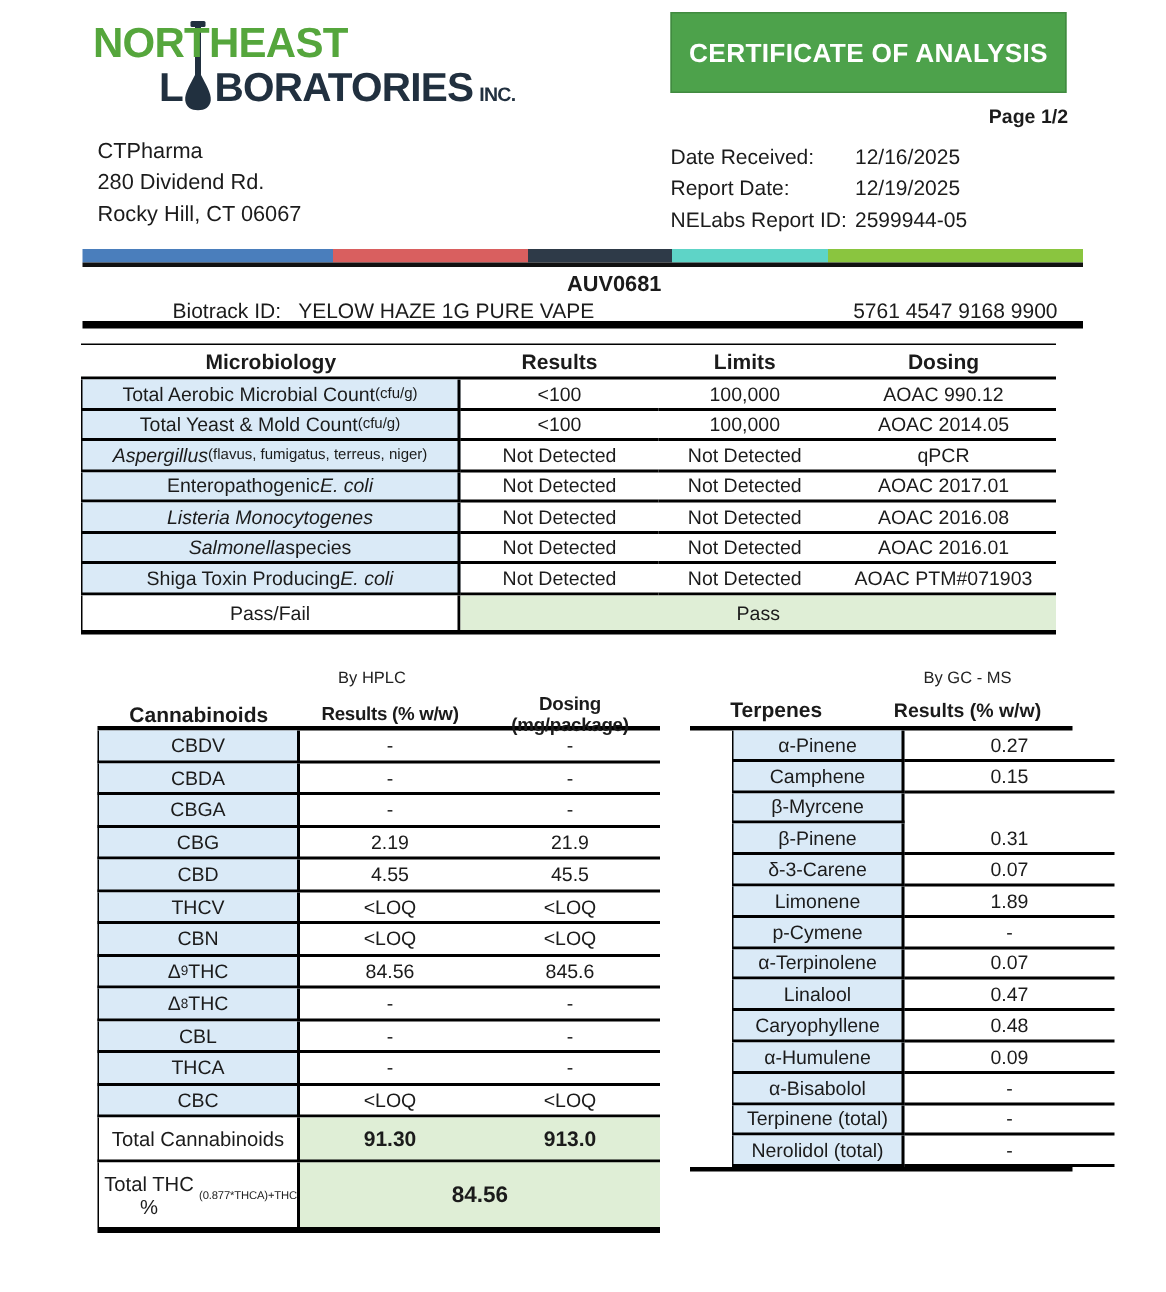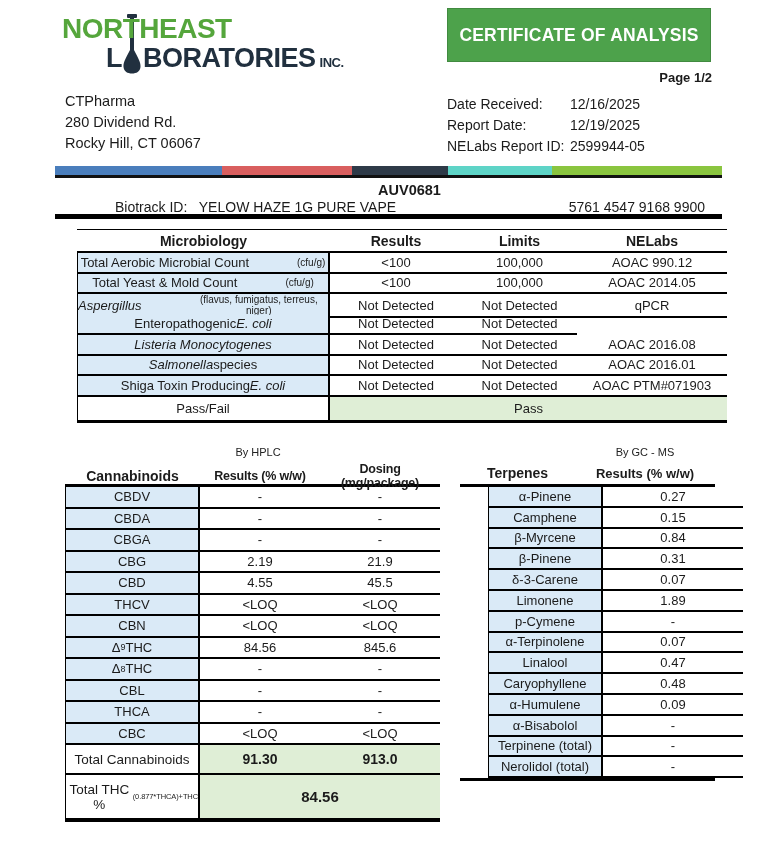--- a/index.html
+++ b/index.html
@@ -40,32 +40,32 @@
   
   .tbl{position:absolute;}
   .t-head{display:grid; font-weight:bold; align-items:center; border-bottom:2.5px solid #000;}
   .t-head > div{text-align:center;}
   .t-row{display:grid; align-items:stretch;}
   .cell{display:flex; align-items:center; justify-content:center; text-align:center;
         border-bottom:2px solid #000; font-size:13px;}
   .cell.blue{background:var(--cell-blue); border-left:1.5px solid #000; border-right:2px solid #000;}
   .cell.white-label{background:#ffffff; border-left:1.5px solid #000; border-right:2px solid #000;}
   .cell.green{background:var(--cell-green);}
-  .sm{font-size:10px;padding-left:48px;}
+  .sm{font-size:10px;}
   .sup{font-size:9px; vertical-align:6px;}
   .tiny{font-size:7.5px; vertical-align:-2px; letter-spacing:-0.1px;}
   
-  #micro{left:77px; top:229px; width:650px; border-bottom:3.5px solid #000;}
+  #micro{left:54px; top:229px; width:650px; border-bottom:3.5px solid #000;}
   #micro .t-head{grid-template-columns:253px 132px 115px 150px; height:24px; border-top:1.5px solid #000; font-size:14px;}
   #micro .t-row{grid-template-columns:253px 132px 115px 150px; height:20.5px;}
   #micro .pass-row{grid-template-columns:253px 397px; height:23px;}
   #micro .pass-row .cell{border-bottom:none;}
   
   .method-note{position:absolute; top:446px; font-size:11px; color:#222;}
-  #hplc-note{left:198px; width:120px; text-align:center;}
+  #hplc-note{left:188px; width:120px; text-align:center;}
   #gcms-note{left:585px; width:120px; text-align:center;}
   
   #cannab{left:65px; top:462px; width:375px; border-bottom:4px solid #000;}
   #cannab .t-head{grid-template-columns:135px 120px 120px; height:25px; font-size:12.5px; letter-spacing:-0.2px; border-bottom:3px solid #000;}
   #cannab .t-head div:first-child{font-size:14px; letter-spacing:0;}
   #cannab .t-row{grid-template-columns:135px 120px 120px; height:21.5px;}
   #cannab .total-row{grid-template-columns:135px 240px; height:30px;}
   #cannab .total-row .vals{display:grid; grid-template-columns:120px 120px; font-weight:bold; font-size:14px;}
   #cannab .thc-row{grid-template-columns:135px 240px; height:43px;}
   #cannab .thc-row .cell{border-bottom:none;}
@@ -129,21 +129,21 @@
   <span>YELOW HAZE 1G PURE VAPE</span>
 </div>
 <div class="biotrack-num">5761 4547 9168 9900</div>
 <div class="thick-rule"></div>
 
 <div class="tbl" id="micro">
   <div class="t-head">
     <div>Microbiology</div>
     <div>Results</div>
     <div>Limits</div>
-    <div>NELabs</div>
+    <div>Dosing</div>
   </div>
   <div id="micro-body">
       <div class="t-row">
         <div class="cell blue">
           <span>Total Aerobic Microbial Count </span>
           <span class="sm">(cfu/g)</span>
         </div>
         <div class="cell">&lt;100</div>
         <div class="cell">100,000</div>
         <div class="cell">AOAC 990.12</div>
@@ -166,20 +166,21 @@
         <div class="cell">Not Detected</div>
         <div class="cell">qPCR</div>
       </div>
       <div class="t-row">
         <div class="cell blue">
           <span>Enteropathogenic </span>
           <span style="font-style: italic;">E. coli</span>
         </div>
         <div class="cell">Not Detected</div>
         <div class="cell">Not Detected</div>
+        <div class="cell">AOAC 2017.01</div>
       </div>
       <div class="t-row">
         <div class="cell blue">
           <span style="font-style: italic;">Listeria Monocytogenes</span>
         </div>
         <div class="cell">Not Detected</div>
         <div class="cell">Not Detected</div>
         <div class="cell">AOAC 2016.08</div>
       </div>
       <div class="t-row">
@@ -336,21 +337,20 @@
       <div class="t-row">
         <div class="cell blue">
           <span>Camphene</span>
         </div>
         <div class="cell">0.15</div>
       </div>
       <div class="t-row">
         <div class="cell blue">
           <span>β-Myrcene</span>
         </div>
-        <div class="cell">0.84</div>
       </div>
       <div class="t-row">
         <div class="cell blue">
           <span>β-Pinene</span>
         </div>
         <div class="cell">0.31</div>
       </div>
       <div class="t-row">
         <div class="cell blue">
           <span>δ-3-Carene</span>

